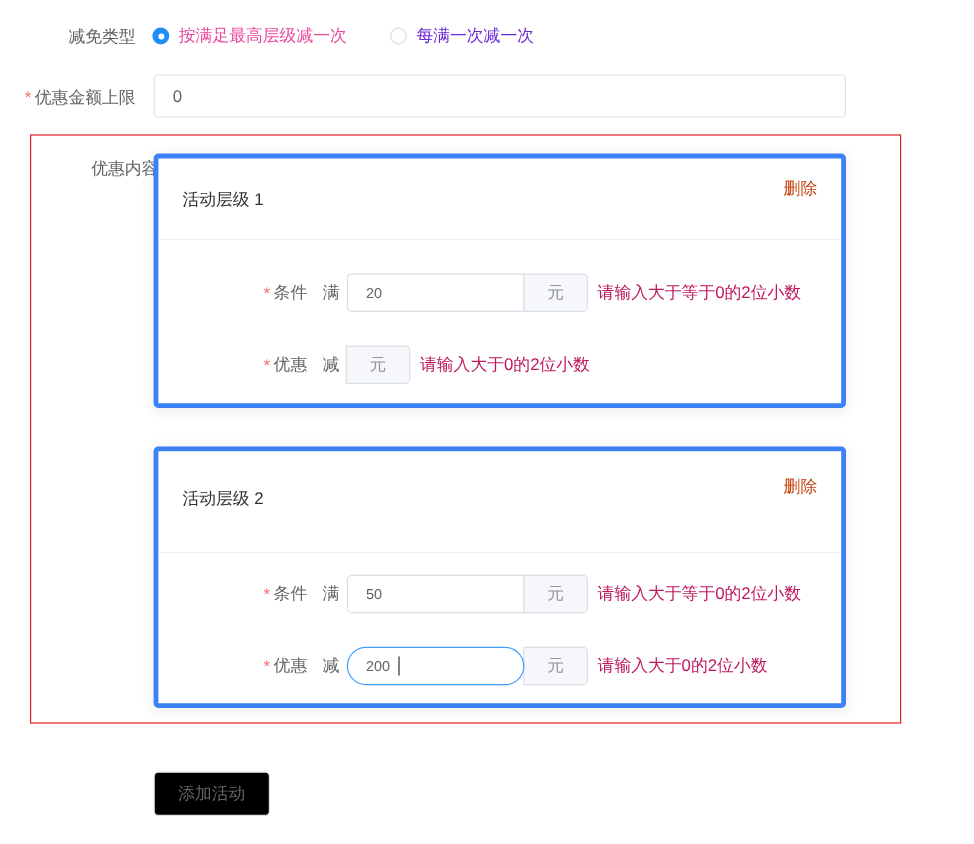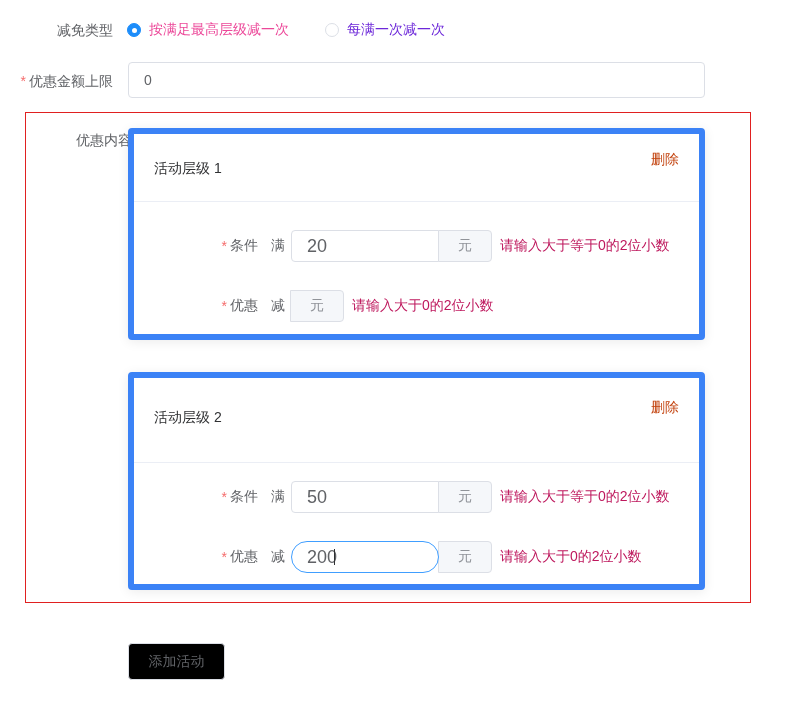--- a/index.html
+++ b/index.html
@@ -26,21 +26,21 @@
     font-size:14px; padding:0 15px; outline:none; font-family:inherit; }
   .top-input { position:absolute; left:128px; top:62px; width:577px; height:36px; }
 
   
   .error-box { position:absolute; left:25px; top:112px; width:726px; height:491px;
     border:1px solid #e02020; background:#fff; }
   .content-label { position:absolute; left:12px; top:130px; width:120px; text-align:right; line-height:20px; }
 
   
   .tier-card { position:absolute; left:128px; width:577px; background:#fff;
-    border:6px solid #3b82f6; border-radius:4px; box-shadow:0 2px 12px rgba(0,0,0,.08); }
+    border:4px solid #3b82f6; border-radius:4px; box-shadow:0 2px 12px rgba(0,0,0,.08); }
   .card-1 { top:128px; height:212px; }
   .card-2 { top:372px; height:218px; }
   .tier-header { position:relative; border-bottom:1px solid #ebeef5; }
   .card-1 .tier-header { height:68px; }
   .card-2 .tier-header { height:85px; }
   .tier-title { position:absolute; left:20px; color:#303133; }
   .card-1 .tier-title { top:26px; }
   .card-2 .tier-title { top:31px;text-align:center; }
   .tier-delete { position:absolute; right:20px; color:#c2410c; cursor:pointer; text-decoration:none; }
   .card-1 .tier-delete { top:17px; }
@@ -49,21 +49,21 @@
   .tier-row { position:absolute; left:0; right:0; height:32px; display:flex; align-items:center; }
   .card-1 .row-a { top:96px; }  .card-1 .row-b { top:156px; }
   .card-2 .row-a { top:103px; } .card-2 .row-b { top:163px; }
 
   .row-label { width:157px; flex:none; display:flex; justify-content:flex-end; align-items:center;
     padding-right:6px; white-space:nowrap; }
   .row-connector { margin-left:13px; }
 
   .input-group { position:relative; display:flex; flex:none; height:32px; }
   .num-input { width:148px; height:32px; border:1px solid #dcdfe6; border-radius:4px 0 0 4px;
-    padding:0 15px; font-size:18px; color:#606266; background:#fff; outline:none; font-family:inherit; position:relative; }
+    padding:0 15px; font-size:12px; color:#606266; background:#fff; outline:none; font-family:inherit; position:relative; }
   .num-input.focused { border-color:#409eff; z-index:2; border-radius:16px; }
   .input-append { width:54px; height:32px; margin-left:-1px; background:#f5f7fa; border:1px solid #dcdfe6;
     border-radius:0 4px 4px 0; color:#909399; display:flex; align-items:center; justify-content:center; flex:none; }
   .caret { position:absolute; left:43px; top:8px; width:1px; height:16px; background:#303133; z-index:3;
     animation: blink 1s step-end infinite; }
   @keyframes blink { 50% { opacity:0; } }
 
   .row-hint { margin-left:8px; color:#be185d; white-space:nowrap; }
 
   .add-btn { position:absolute; left:128px; top:643px; width:97px; height:37px; background:#000000;

